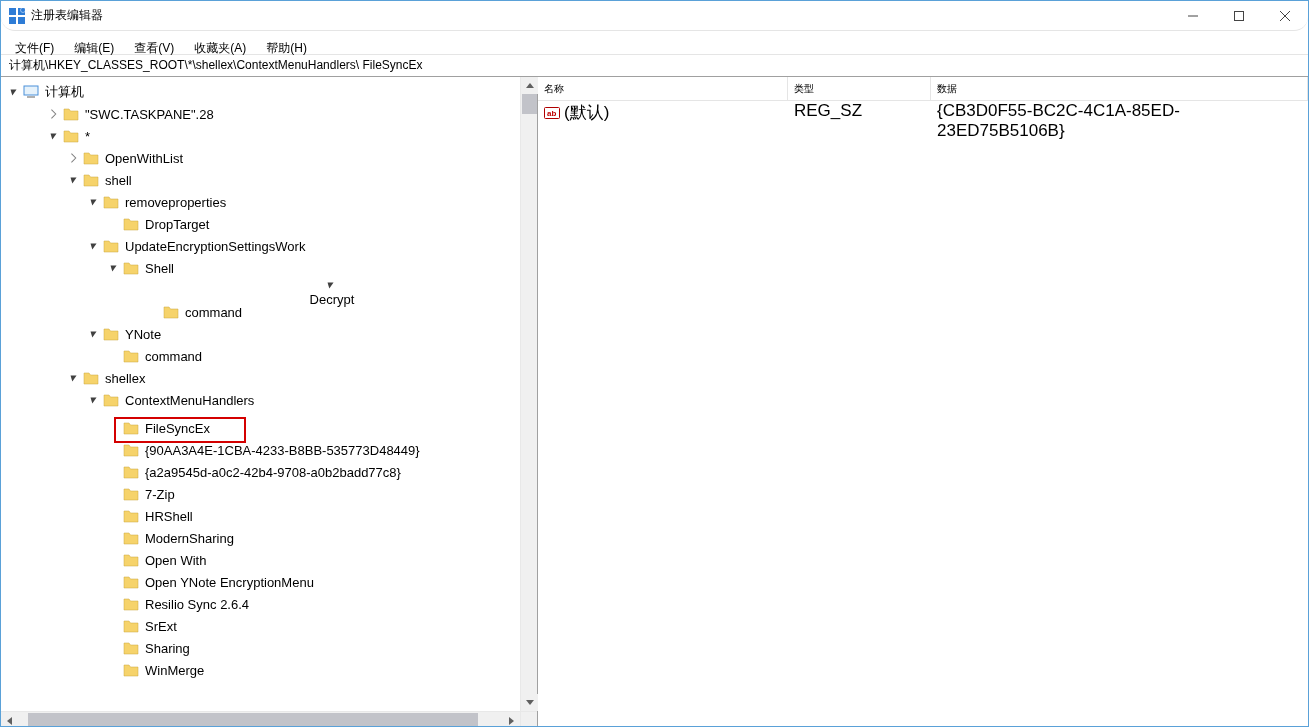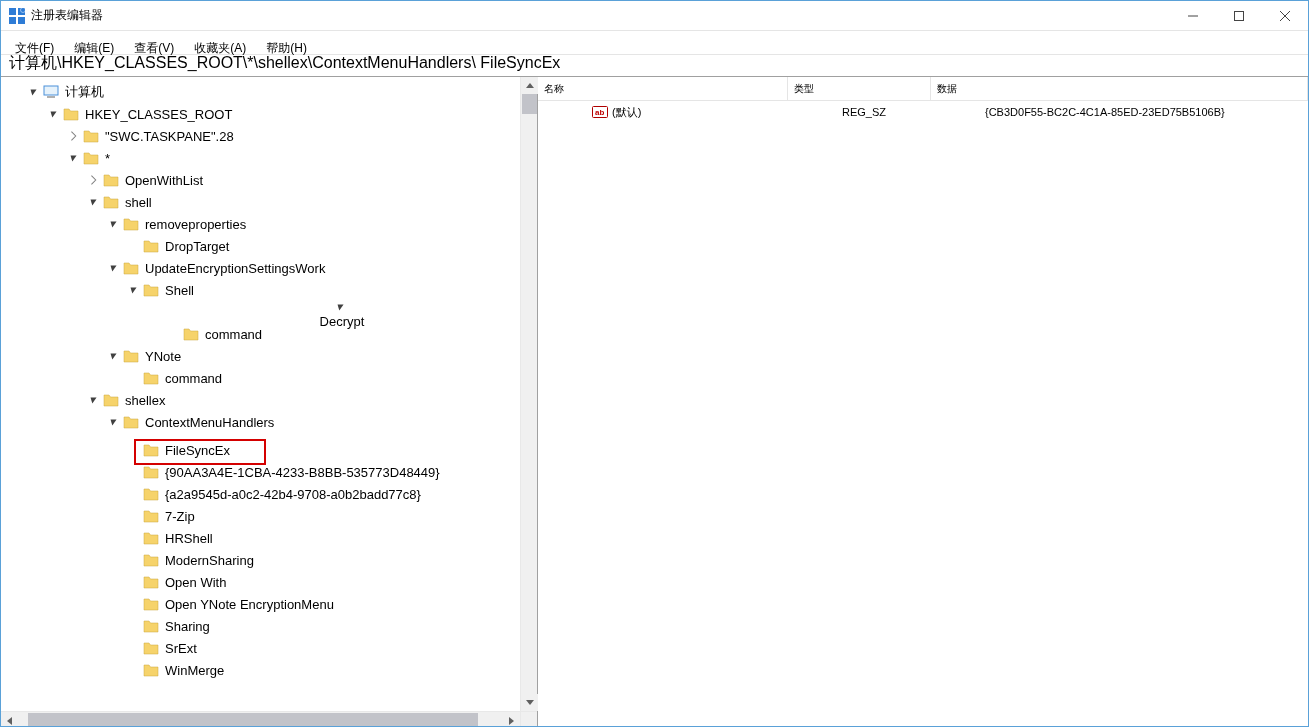--- a/index.html
+++ b/index.html
@@ -1,28 +1,28 @@
 <!DOCTYPE html>
 <html><head>
 <meta charset="utf-8">
 <style>
   * { box-sizing: border-box; font-family: "Microsoft YaHei", "Segoe UI", sans-serif; }
   body { margin:0; padding:0; width:1309px; height:727px; background:#fff; overflow:hidden; font-size:12px; color:#000; border:1px solid #5aa1d8; }
-  .titlebar { height:30px; display:flex; align-items:center; padding-left:8px; background:#fff; border-bottom:1px solid #e5e5e5;}
+  .titlebar { height:30px; display:flex; align-items:center; padding-left:8px; background:#fff; border-bottom:1px solid #e5e5e5;border-radius:14px;}
   .titlebar .appicon { width:16px; height:16px; margin-right:6px; }
   .titlebar .title { flex:1; font-size:12px; color:#000; }
   .winbtns { display:flex; }
   .winbtn { width:46px; height:30px; display:flex; align-items:center; justify-content:center; }
   .winbtn svg { stroke:#444; }
   .menubar { height:24px; display:flex; align-items:center; padding-left:8px; gap:8px; font-size:12px; color:#000; border-bottom:1px solid #e5e5e5;}
   .menubar span { padding:2px 6px;margin-top:12px; }
-  .addressbar { height:22px; padding:2px 8px; font-size:16px; border-bottom:1px solid #a0a0a0; display:flex; align-items:flex-end;}
+  .addressbar { height:22px; padding:2px 8px; font-size:12px; border-bottom:1px solid #a0a0a0; display:flex; align-items:center;}
   .content { display:flex; height:calc(727px - 30px - 24px - 22px); }
   .treepane { width:537px; border-right:1px solid #a0a0a0; position:relative; display:flex; flex-direction:column;}
-  .treeview { flex:1; overflow:hidden; position:relative; padding-top:4px;padding-left:20px;}
+  .treeview { flex:1; overflow:hidden; position:relative; padding-top:4px;}
   .treescroll-y { width:17px; background:#f0f0f0; position:absolute; right:0; top:0; bottom:17px; display:flex; flex-direction:column; border-left:1px solid #e8e8e8;}
   .treescroll-x { height:17px; background:#f0f0f0; position:absolute; left:0; right:0; bottom:0; display:flex; border-top:1px solid #e8e8e8;}
   .sbtn { background:#f0f0f0; display:flex; align-items:center; justify-content:center;}
   .sbtn.v { width:17px; height:17px;}
   .sbtn.h { width:17px; height:17px;}
   .sthumb-v { width:15px; margin:0 1px; background:#c2c3c9; border-radius:0;}
   .sthumb-h { height:15px; margin:1px 0; background:#c2c3c9;}
   .arrow { width:0; height:0; }
   .arrow.up { border-left:4px solid transparent; border-right:4px solid transparent; border-bottom:5px solid #606060;}
   .arrow.down { border-left:4px solid transparent; border-right:4px solid transparent; border-top:5px solid #606060;}
@@ -39,21 +39,21 @@
   .indent3 { padding-left:66px;}
   .indent4 { padding-left:86px;}
   .indent5 { padding-left:106px;}
   .indent6 { padding-left:126px;flex-direction:column;}
   .indent7 { padding-left:146px;}
   .highlight-box { position:relative;margin-top:6px; }
   .highlight-box::before { content:""; position:absolute; left:113px; top:0px; width:128px; height:22px; border:2px solid #d40000; pointer-events:none;}
   .listpane { flex:1; display:flex; flex-direction:column; }
   .listheader { display:flex; height:24px; border-bottom:1px solid #e5e5e5; font-size:10px;}
   .listheader .col { padding:2px 6px; border-right:1px solid #e5e5e5; display:flex; align-items:center;}
-  .listrow { display:flex; height:22px; align-items:center; font-size:11px;padding-left:48px;}
+  .listrow { display:flex; height:22px; align-items:flex-start; font-size:17px;}
   .listrow .cell { padding:0 6px; display:flex; align-items:center; gap:4px;}
   .col-name { width:250px; }
   .col-type { width:143px; }
   .col-data { flex:1; }
   .folder-svg { fill:#f6d36b; stroke:#caa63e; stroke-width:0.5;}
   .ab-icon { width:16px; height:16px; }
 </style>
 </head>
 <body>
 
@@ -133,31 +133,20 @@
             <svg width="12" height="12" viewBox="0 0 14 14">
               <use href="#chev-open"></use>
             </svg>
           </span>
         <svg class="ico" viewBox="0 0 16 16">
             <use href="#computer"></use>
           </svg>
         <span class="lbl">计算机</span>
       </div>
 
-      <div class="node indent1">
-        <span class="tw">
-            <svg width="12" height="12" viewBox="0 0 14 14">
-              <use href="#chev-open"></use>
-            </svg>
-          </span>
-        <svg class="ico" viewBox="0 0 16 16">
-            <use href="#folder"></use>
-          </svg>
-        <span class="lbl">HKEY_CLASSES_ROOT</span>
-      </div>
 
       <div class="node indent2">
         <span class="tw">
             <svg width="12" height="12" viewBox="0 0 14 14">
               <use href="#chev-closed"></use>
             </svg>
           </span>
         <svg class="ico" viewBox="0 0 16 16">
             <use href="#folder"></use>
           </svg>
@@ -365,35 +354,42 @@
       </div>
 
       <div class="node indent5">
         <span class="tw"></span>
         <svg class="ico" viewBox="0 0 16 16">
             <use href="#folder"></use>
           </svg>
         <span class="lbl">Open YNote EncryptionMenu</span>
       </div>
 
+      <div class="node indent5">
+        <span class="tw"></span>
+        <svg class="ico" viewBox="0 0 16 16">
+            <use href="#folder"></use>
+          </svg>
+        <span class="lbl">Resilio Sync 2.6.4</span>
+      </div>
+
+      <div class="node indent5">
+        <span class="tw"></span>
+        <svg class="ico" viewBox="0 0 16 16">
+            <use href="#folder"></use>
+          </svg>
+        <span class="lbl">SrExt</span>
+      </div>
 
       <div class="node indent5">
         <span class="tw"></span>
         <svg class="ico" viewBox="0 0 16 16">
             <use href="#folder"></use>
           </svg>
         <span class="lbl">Sharing</span>
-      </div>
-
-      <div class="node indent5">
-        <span class="tw"></span>
-        <svg class="ico" viewBox="0 0 16 16">
-            <use href="#folder"></use>
-          </svg>
-        <span class="lbl">SrExt</span>
       </div>
 
       <div class="node indent5">
         <span class="tw"></span>
         <svg class="ico" viewBox="0 0 16 16">
             <use href="#folder"></use>
           </svg>
         <span class="lbl">WinMerge</span>
       </div>
 

